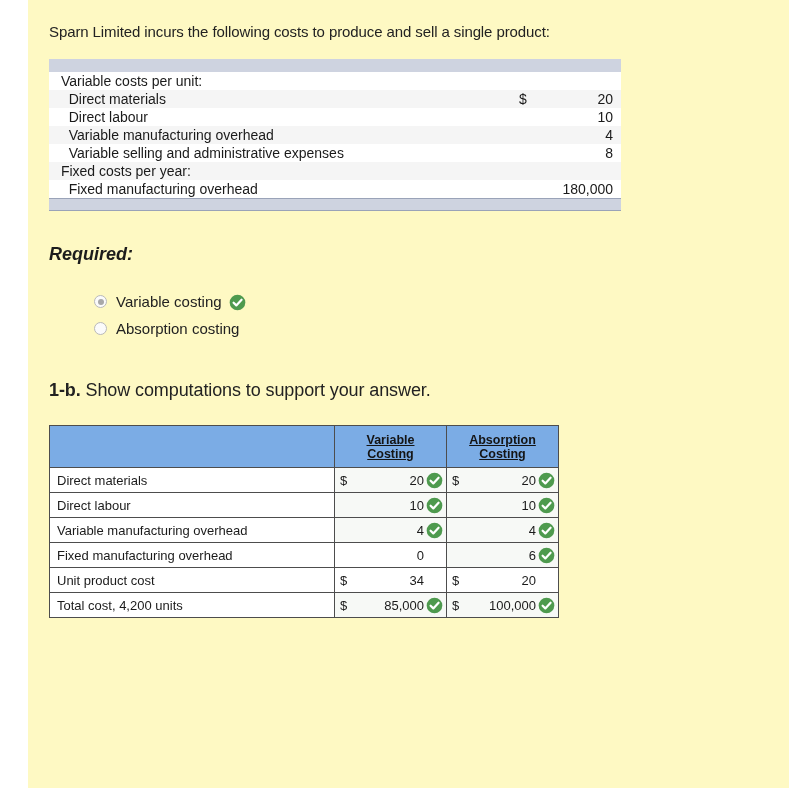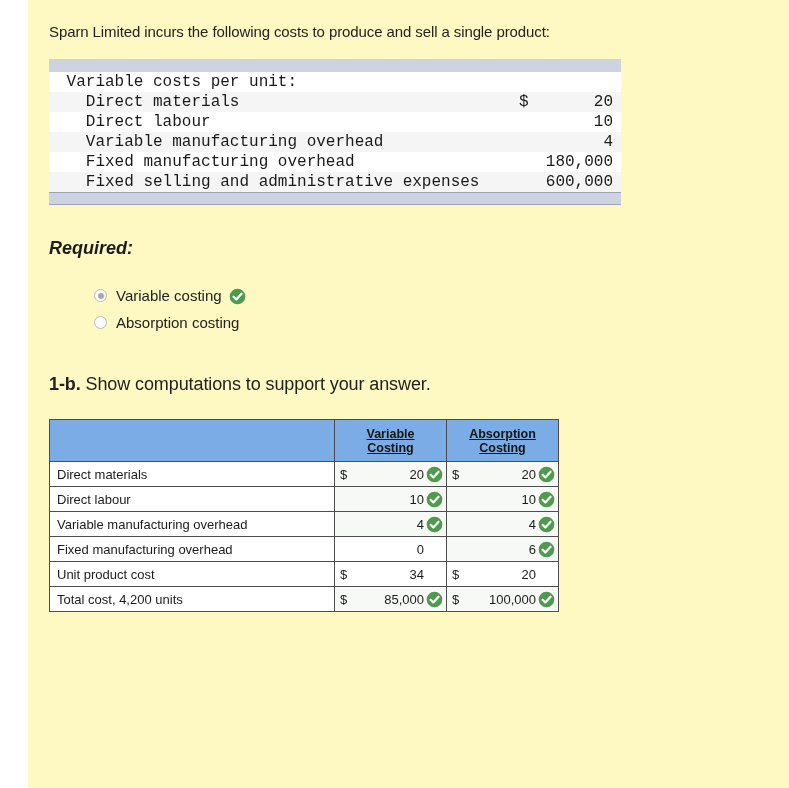--- a/index.html
+++ b/index.html
@@ -44,22 +44,22 @@
     color: #222222;
     padding-top: 22px;
     letter-spacing: -0.1px;
   }
 
   
   .cost-table {
     margin-top: 17px;
     width: 572px;
     border-collapse: collapse;
-    font-family: Liberation Mono, monospace;
-    font-size: 16px;
+    font-family: Liberation Sans, sans-serif;
+    font-size: 14px;
     color: #1a1a1a;
   }
   .cost-table .bar-row td {
     background: #ced3e0;
     height: 13px;
     padding: 0;
     border: 0;
   }
   .cost-table .bar-row.bottom td {
     background: #ced3e0;
@@ -248,28 +248,33 @@
             <td class="c-label">   Direct labour</td>
             <td class="c-cur"></td>
             <td class="c-val">10</td>
           </tr>
           <tr class="shade">
             <td class="c-label">   Variable manufacturing overhead</td>
             <td class="c-cur"></td>
             <td class="c-val">4</td>
           </tr>
           <tr class="plain">
+            <td class="c-label">   Variable selling and administrative expenses</td>
+            <td class="c-cur"></td>
+            <td class="c-val">8</td>
+          </tr>
+          <tr class="shade">
+            <td class="c-label"> Fixed costs per year:</td>
+            <td class="c-cur"></td>
+            <td class="c-val"></td>
+          </tr>
+          <tr class="plain">
             <td class="c-label">   Fixed manufacturing overhead</td>
             <td class="c-cur"></td>
             <td class="c-val">180,000</td>
-          </tr>
-          <tr class="shade">
-            <td class="c-label">   Fixed selling and administrative expenses</td>
-            <td class="c-cur"></td>
-            <td class="c-val">600,000</td>
           </tr>
           <tr class="bar-row bottom">
           <td colspan="3"></td>
         </tr>
       </tbody>
     </table>
 
 
     <div class="required">Required:</div>
 

